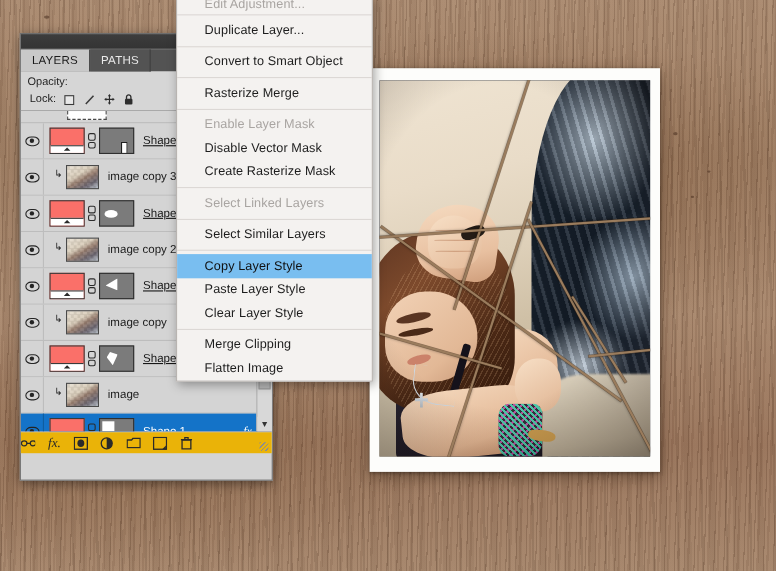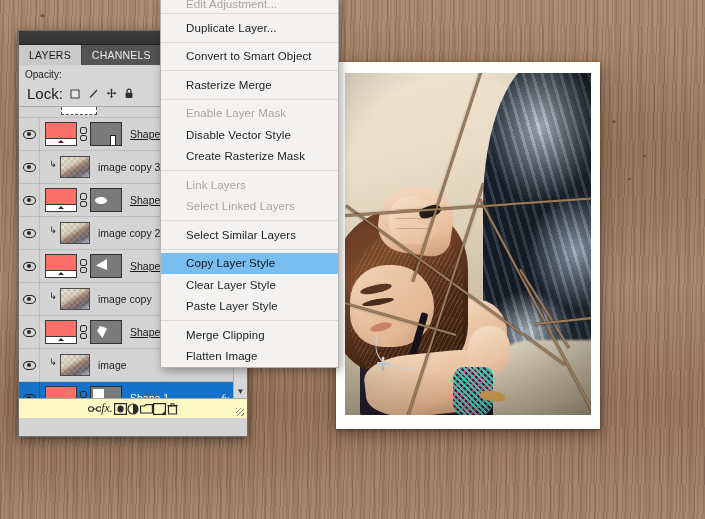--- a/index.html
+++ b/index.html
@@ -116,21 +116,21 @@
   .tab{padding:0 10px;display:flex;align-items:center;font-size:10.5px;color:#e9e9e9;
        background:#535353;border-right:1px solid #3f3f3f;letter-spacing:.2px;}
   .tab.active{background:#c9c9c9;color:#1a1a1a;}
   #panel-body{background:#d6d6d6;}
   #blend-row{display:flex;align-items:center;gap:5px;padding:4px 6px 3px 6px;}
   #blend-select{
     flex:0 0 118px;height:16px;background:#fbfbfb;border:1px solid #8c8c8c;
     display:flex;align-items:center;justify-content:space-between;padding:0 3px 0 5px;font-size:10px;color:#1c1c1c;}
   .caret{width:0;height:0;border-left:4px solid transparent;border-right:4px solid transparent;border-top:4px solid #4a4a4a;}
   #opacity-label{font-size:10px;color:#1f1f1f;}
-  #lock-row{display:flex;align-items:center;gap:7px;padding:2px 6px 4px 8px;font-size:15px;}
+  #lock-row{display:flex;align-items:center;gap:7px;padding:2px 6px 4px 8px;font-size:10px;}
   #lock-row .spacer{flex:1;}
   .lockicon{width:11px;height:11px;display:inline-flex;align-items:center;justify-content:center;}
   #layer-list{
     background:#d4d4d4;border-top:1px solid #a9a9a9;border-bottom:1px solid #a9a9a9;
     height:291px;position:relative;overflow:hidden;}
   #list-inner{position:absolute;left:0;top:0;right:13px;}
   .row{display:flex;align-items:center;height:32px;border-bottom:1px solid #bdbdbd;background:#d4d4d4;}
   .row.sel{background:#1473c8;}
   .row.clipped .name{color:#1c1c1c;}
   .eyecell{width:20px;display:flex;align-items:center;justify-content:center;border-right:1px solid #bdbdbd;height:100%;}
@@ -153,21 +153,21 @@
   .clipArrow{width:8px;display:flex;align-items:flex-end;justify-content:center;font-size:9px;color:#262626;line-height:1;padding-bottom:5px;}
   .name{flex:1;padding-left:8px;font-size:10.5px;color:#161616;}
   .name.underline{text-decoration:underline;}
   .row.sel .name{color:#ffffff;}
   .fxmark{padding-right:5px;font-style:italic;font-size:11px;color:#fff;font-family:"Liberation Serif",serif;}
   #partial-top{height:10px;background:#d4d4d4;border-bottom:1px solid #bdbdbd;position:relative;}
   #partial-top .pt{position:absolute;left:42px;top:0px;width:34px;height:7px;border:1px dashed #4a4a4a;border-top:none;background:#fff;}
   #scrollbar{position:absolute;right:0;top:0;width:13px;height:100%;background:#d8d8d8;border-left:1px solid #aeaeae;}
   .sbbtn{height:13px;display:flex;align-items:center;justify-content:center;font-size:8px;color:#333;background:#d8d8d8;}
   #sbthumb{position:absolute;left:1px;right:1px;top:13px;height:238px;background:#b6b6b6;border:1px solid #9a9a9a;}
-  #panel-footer{height:19px;display:flex;align-items:center;justify-content:center;background:#fef9c3;position:relative;}
+  #panel-footer{height:19px;display:flex;align-items:center;gap:11px;background:#eab308;position:relative;}
   .ficon{font-size:11px;color:#2a2a2a;display:flex;align-items:center;justify-content:center;width:13px;height:13px;}
   .ficon svg{display:block;}
   #grip{position:absolute;right:3px;bottom:2px;width:8px;height:8px;
     background:repeating-linear-gradient(135deg,#8d8d8d 0 1px,rgba(0,0,0,0) 1px 3px);}
 
   
   #ctx{
     position:absolute;left:160px;top:-4px;width:177px;
     background:#f4f2f0;border:1px solid #b8b4b1;
     box-shadow:2px 3px 9px rgba(0,0,0,.34);
@@ -228,21 +228,20 @@
     <div class="crack" style="left:176px;top:196px;width:92px;height:2px;transform:rotate(58deg);"></div>
     <div class="crack" style="left:190px;top:250px;width:70px;height:2px;transform:rotate(-6deg);"></div>
   </div>
 </div>
 
 <div id="panel">
   <div id="panel-titlebar"></div>
 
   <div id="tabs">
     <div class="tab active">LAYERS</div>
-    <div class="tab">CHANNELS</div>
     <div class="tab">PATHS</div>
   </div>
 
   <div id="panel-body">
     <div id="blend-row">
       <span id="opacity-label">Opacity:</span>
     </div>
 
     <div id="lock-row">
       <span>Lock:</span>
@@ -480,27 +479,26 @@
 <div id="ctx">
   <div class="mi dim clip">Edit Adjustment...</div>
   <div class="msep"></div>
   <div class="mi">Duplicate Layer...</div>
   <div class="msep"></div>
   <div class="mi">Convert to Smart Object</div>
   <div class="msep"></div>
   <div class="mi">Rasterize Merge</div>
   <div class="msep"></div>
   <div class="mi dim">Enable Layer Mask</div>
-  <div class="mi">Disable Vector Style</div>
+  <div class="mi">Disable Vector Mask</div>
   <div class="mi">Create Rasterize Mask</div>
   <div class="msep"></div>
-  <div class="mi dim">Link Layers</div>
   <div class="mi dim">Select Linked Layers</div>
   <div class="msep"></div>
   <div class="mi">Select Similar Layers</div>
   <div class="msep"></div>
   <div class="mi hl">Copy Layer Style</div>
+  <div class="mi">Paste Layer Style</div>
   <div class="mi">Clear Layer Style</div>
-  <div class="mi">Paste Layer Style</div>
   <div class="msep"></div>
   <div class="mi">Merge Clipping</div>
   <div class="mi">Flatten Image</div>
 </div>
 
 </body></html>

